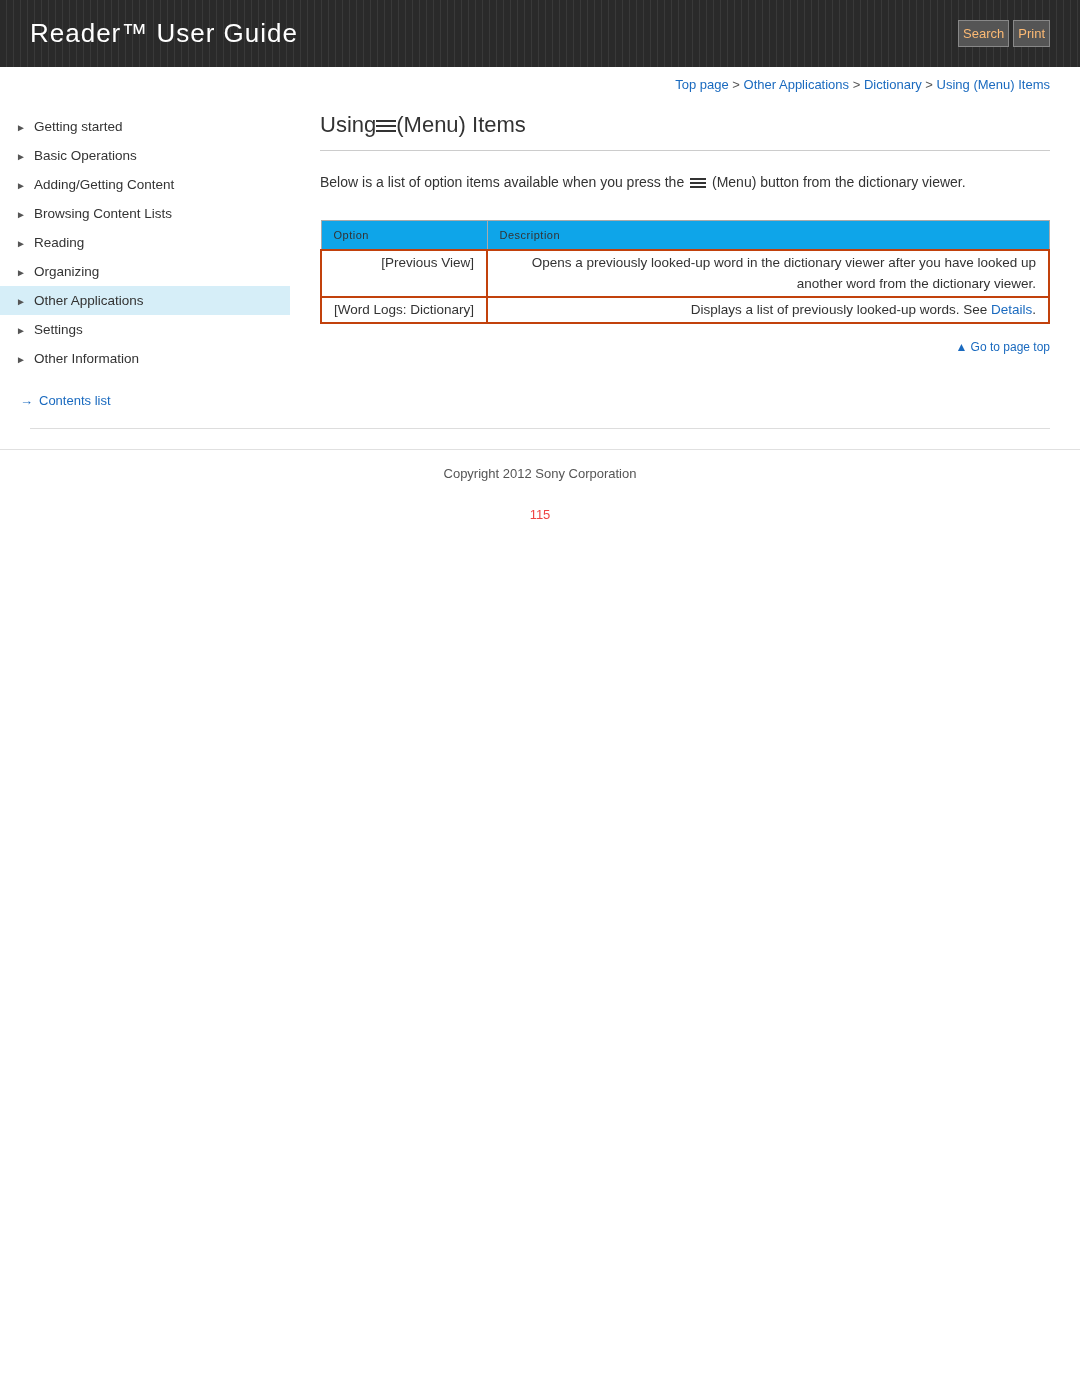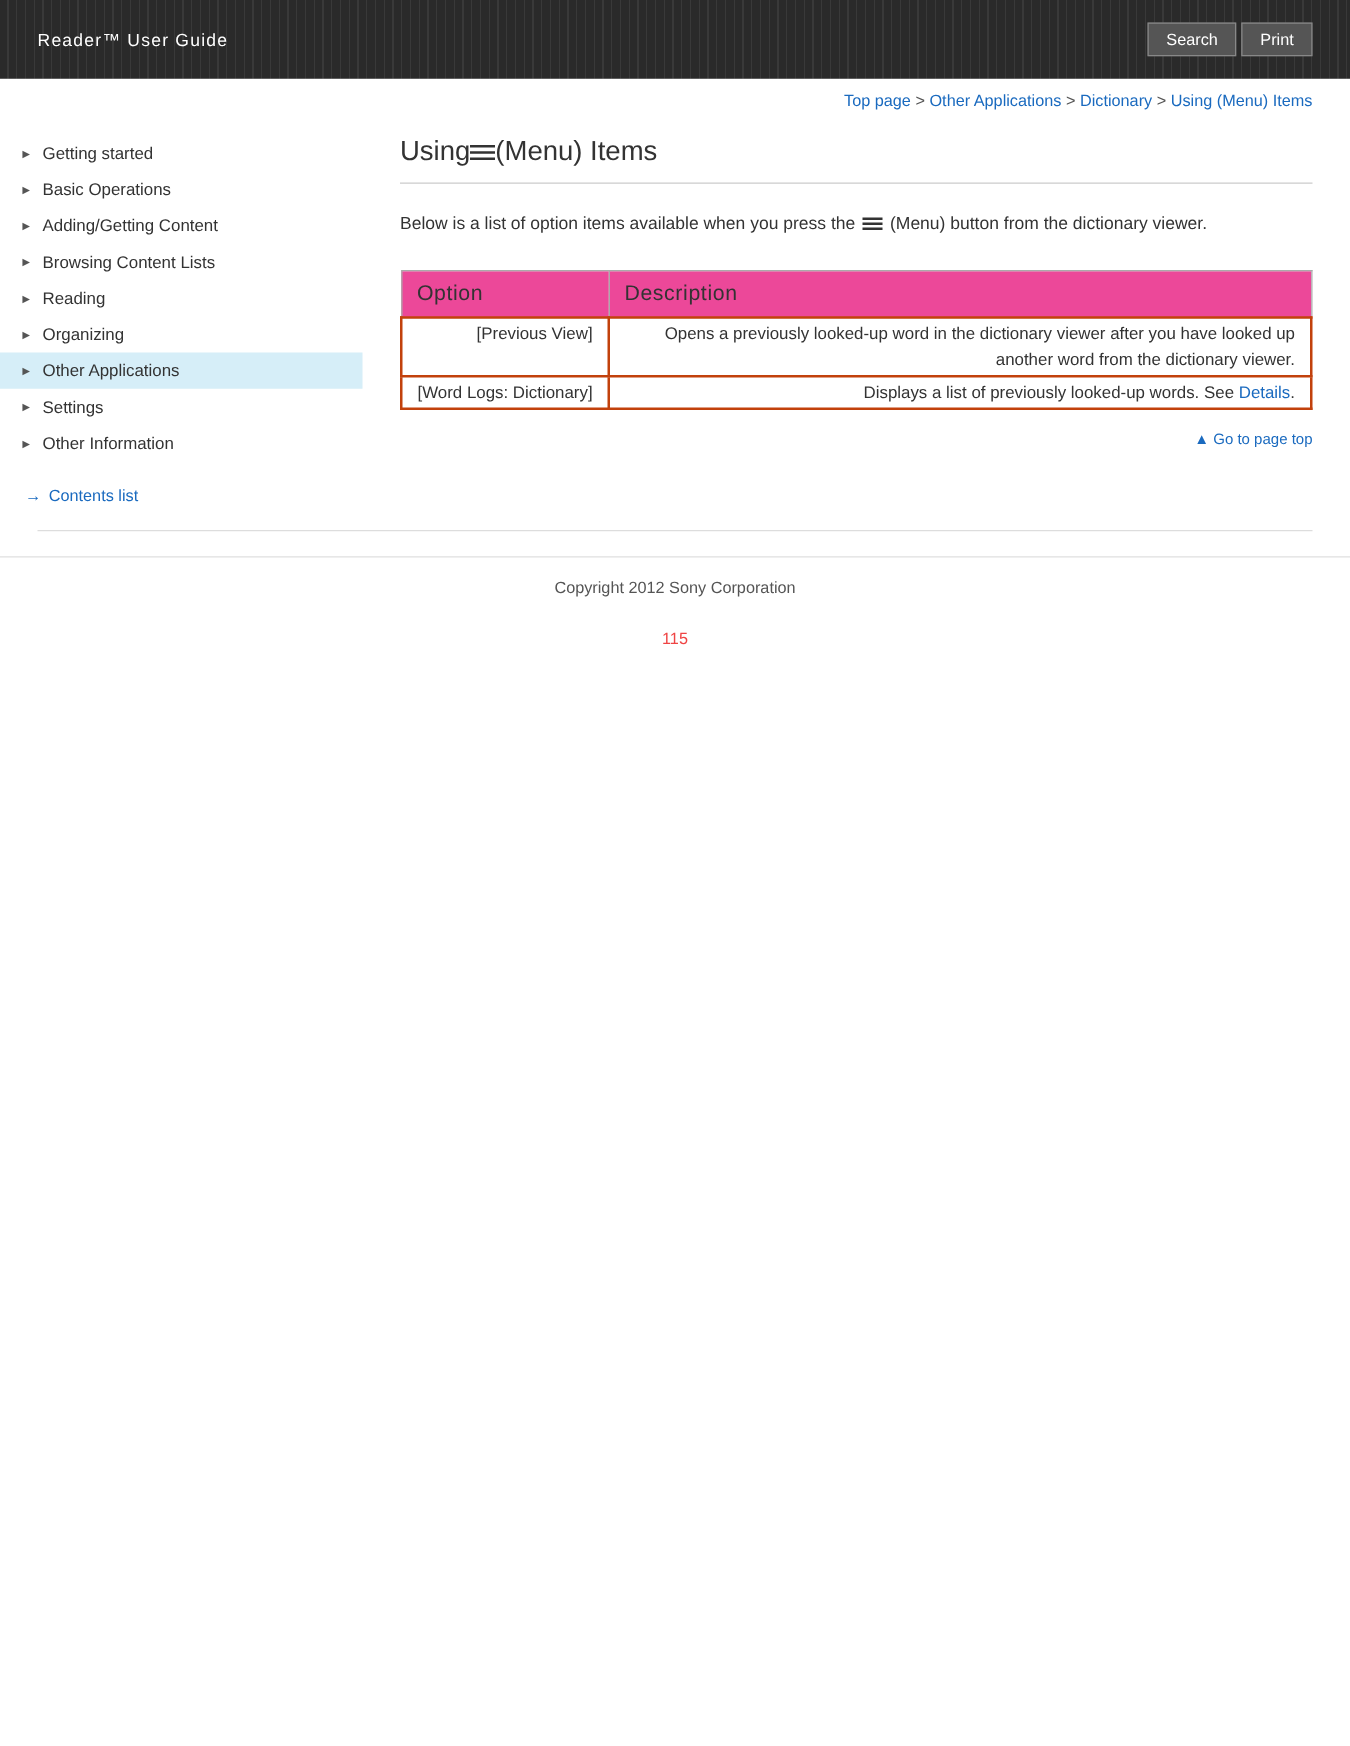--- a/index.html
+++ b/index.html
@@ -22,34 +22,34 @@
         rgba(255,255,255,0.07) 6px,
         rgba(255,255,255,0.07) 7px
       );
       padding: 18px 30px;
       display: flex;
       align-items: center;
       justify-content: space-between;
     }
     .header-title {
       color: #fff;
-      font-size: 14px;
+      font-size: 26px;
       font-family: Arial, sans-serif;
       font-weight: normal;
       letter-spacing: 1px;
     }
     .header-buttons {
       display: flex;
       gap: 4px;
     }
     .header-btn {
       background: #555;
-      color: #ffffff;
+      color: #fdba74;
       border: 1px solid #888;
-      padding: 5px 14px;
+      padding: 5px 4px;
       font-size: 13px;
       cursor: pointer;
     }
 
     
     .breadcrumb {
       text-align: right;
       padding: 10px 30px;
       font-size: 13px;
       color: #555;
@@ -162,26 +162,26 @@
       line-height: 1.6;
     }
 
     
     .options-table {
       width: 100%;
       border-collapse: collapse;
       font-size: 13.5px;
     }
     .options-table th {
-      background: #ec4899;
+      background: #0ea5e9;
       border: 1px solid #aaa;
       padding: 8px 12px;
       text-align: left;
       font-weight: normal;
-      font-size: 17px;
+      font-size: 11px;
       letter-spacing: 0.5px;
     }
     .options-table td {
       border: 2px solid #c2410c;
       padding: 2px 12px;
       vertical-align: top;
       line-height: 1.5;
       text-align: right;
     }
     .options-table td:first-child {

